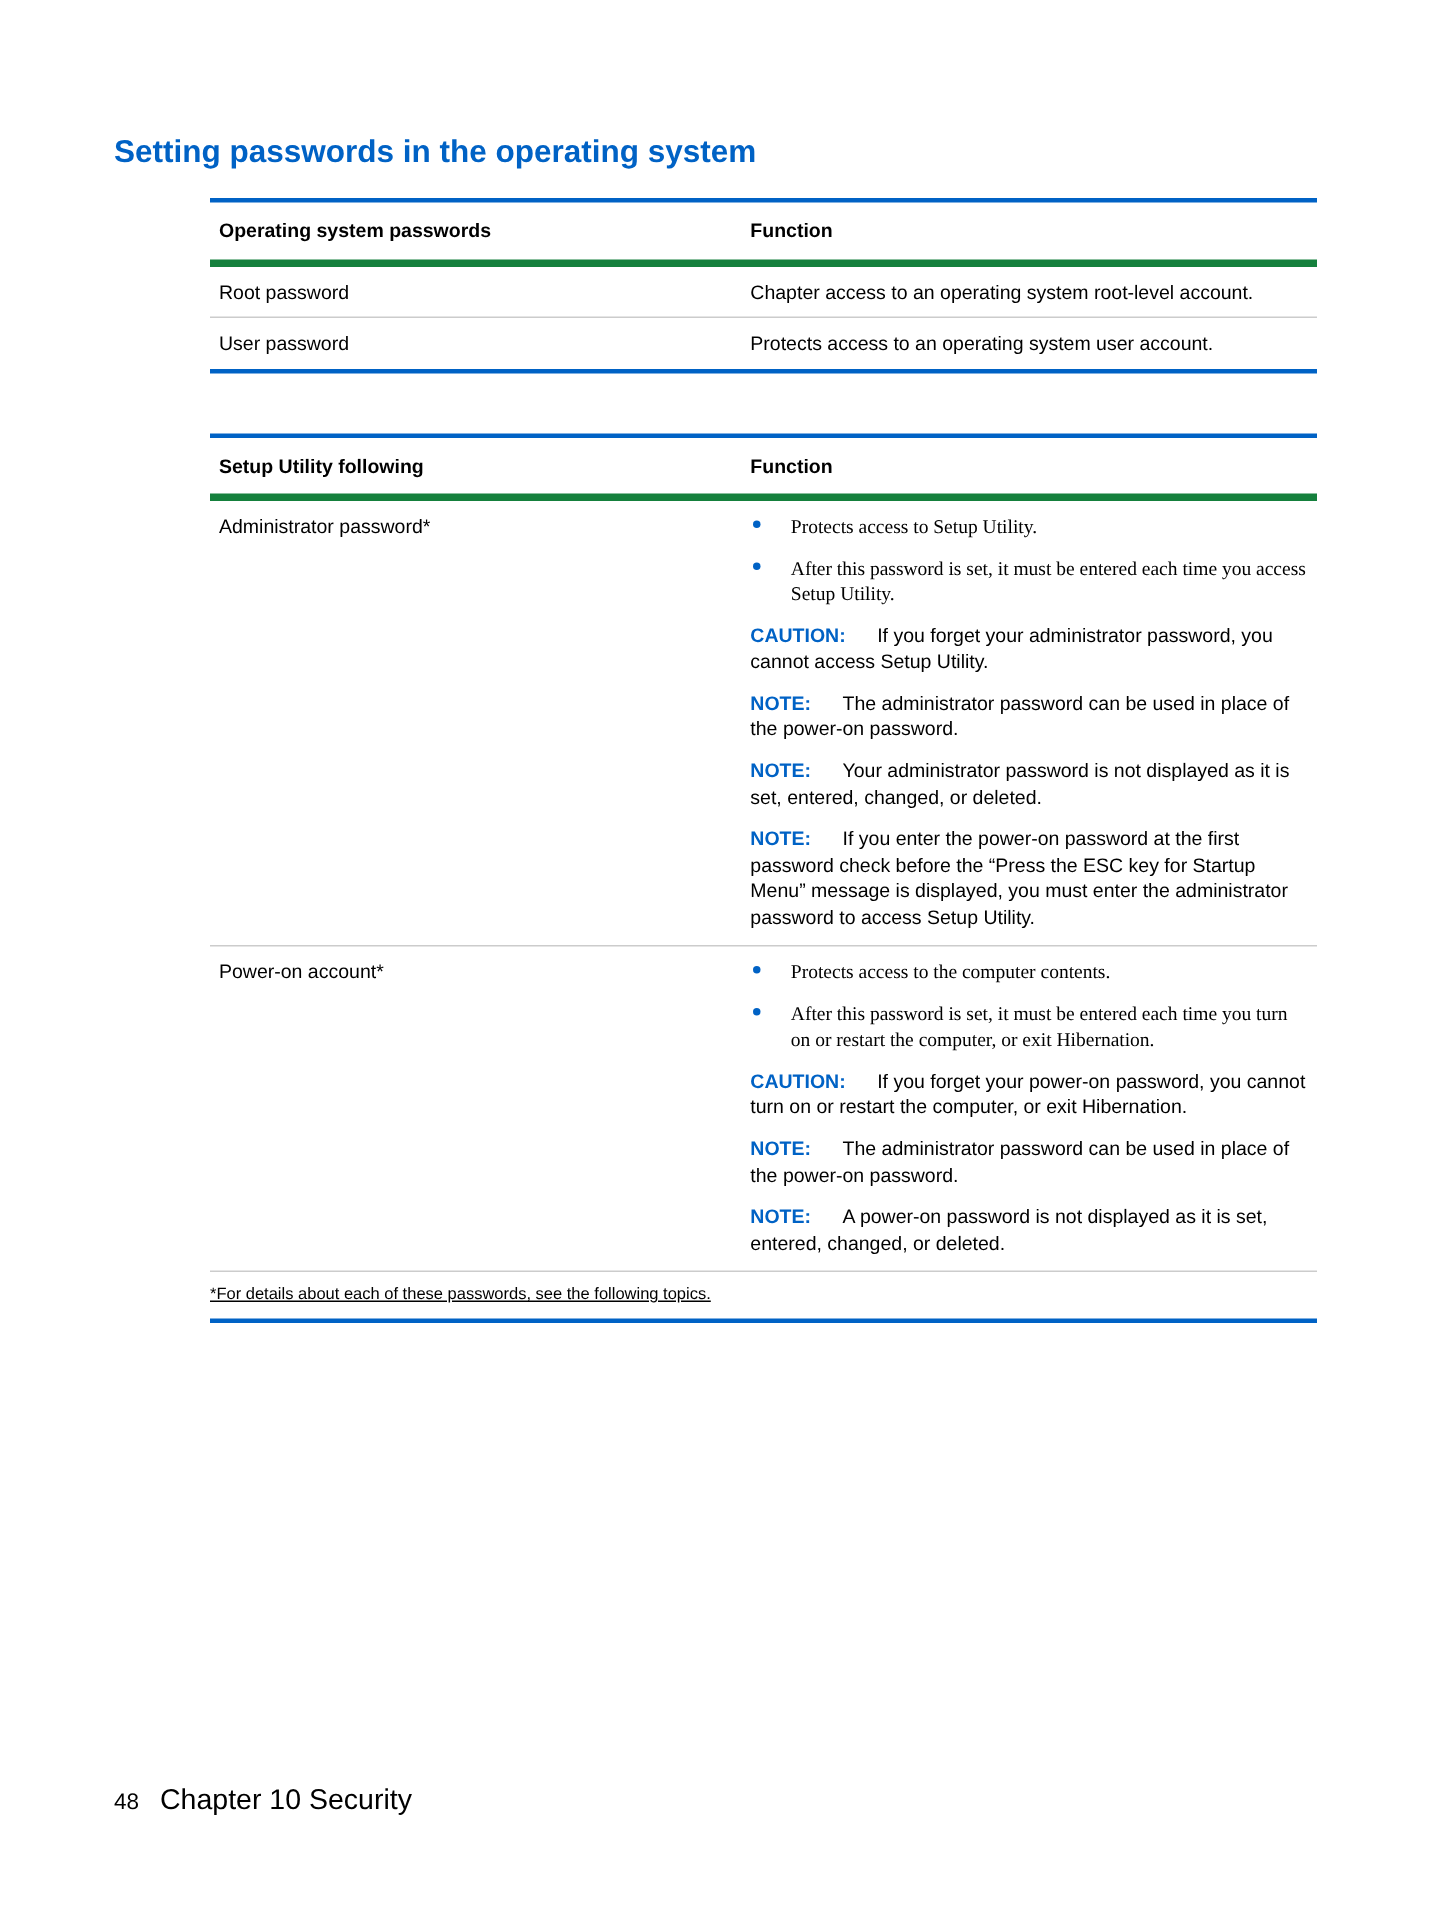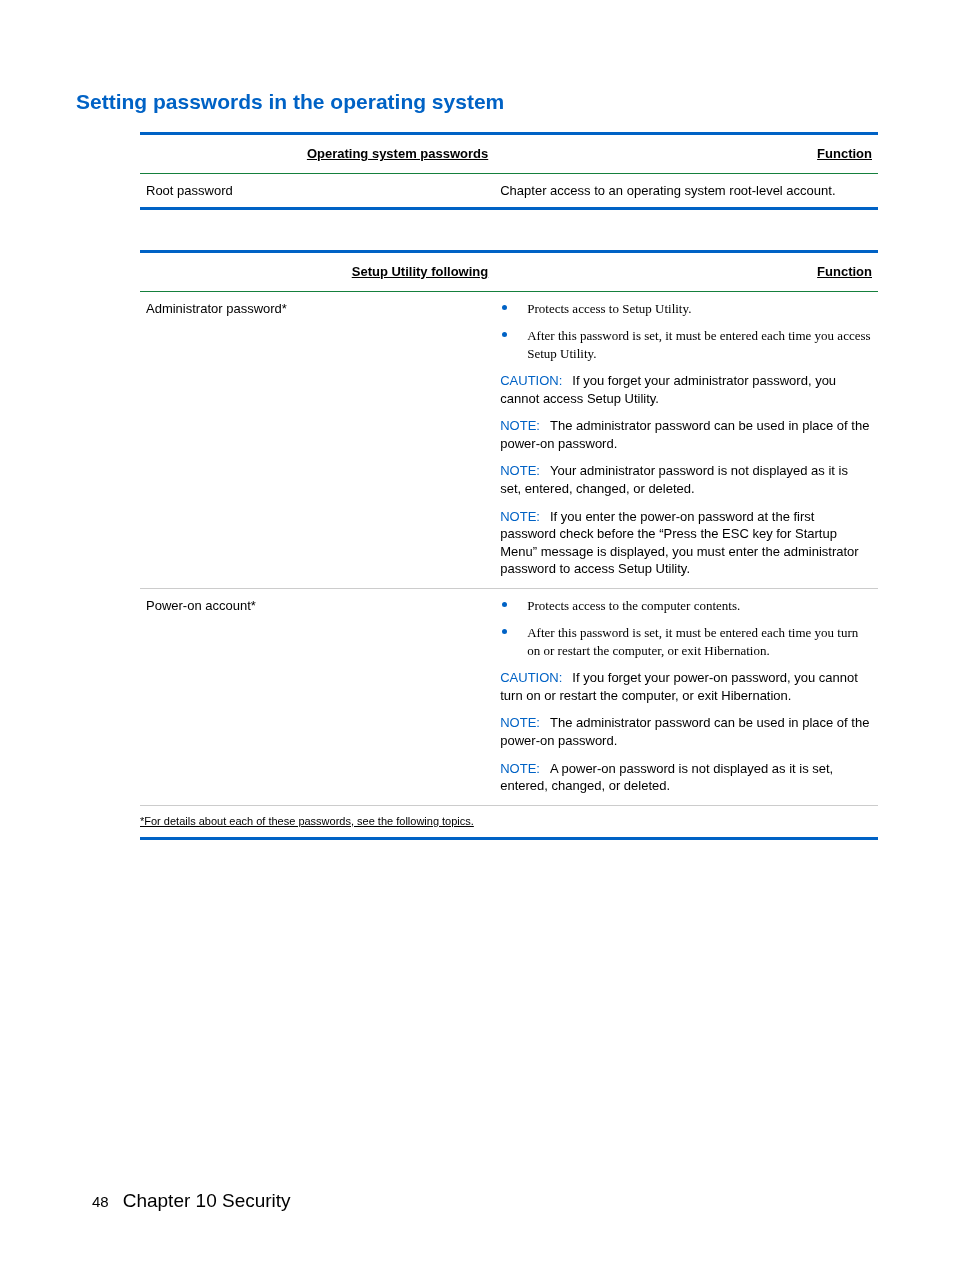--- a/index.html
+++ b/index.html
@@ -1,34 +1,34 @@
 <!DOCTYPE html>
 <html><head>
 <meta charset="utf-8">
 <style>
   * { box-sizing: border-box; margin: 0; padding: 0; }
   html, body { width: 954px; height: 1270px; background: #fff; font-family: Arial, Helvetica, sans-serif; color: #000; }
   .page { position: relative; width: 954px; height: 1270px; padding: 90px 76px 0 76px; }
   h2.section-heading { color: #0062c5; font-size: 21px; font-weight: bold; margin-bottom: 18px; }
   .tbl-wrap { margin-left: 64px; margin-bottom: 40px; }
   .tbl { width: 100%; border-collapse: collapse; font-size: 13px; line-height: 1.35; border-top: 3px solid #0062c5; border-bottom: 3px solid #0062c5; }
-  .tbl th { text-align: right; font-weight: bold; padding: 10px 6px; border-bottom: 1px solid #15803d; vertical-align: top; text-decoration: underline; }
+  .tbl th { text-align: left; font-weight: bold; padding: 10px 6px; border-bottom: 5px solid #15803d; vertical-align: top; }
   .tbl td { padding: 8px 6px; border-bottom: 1px solid #ccc; vertical-align: top; }
   .tbl tr:last-child td { border-bottom: none; }
   .tbl .col-l { width: 48%; }
   .tbl .col-r { width: 52%; }
   ul.func-list { list-style: none; padding-left: 0; margin: 0 0 10px 0; font-family: Liberation Serif, serif; }
   ul.func-list li { display: flex; align-items: flex-start; margin-bottom: 10px; }
   ul.func-list li:last-child { margin-bottom: 0; }
   .bullet { display: inline-block; width: 5px; height: 5px; border-radius: 50%; background: #0062c5; margin: 5px 20px 0 2px; flex-shrink: 0; }
   .note-block { margin-bottom: 10px; }
   .note-block:last-child { margin-bottom: 2px; }
-  .kw { font-weight: normal; color: #0062c5; margin-right: 10px; }
+  .kw { font-weight: bold; color: #0062c5; margin-right: 21px; }
   .footnote-row td { font-size: 11px; padding: 8px 0 8px 0; text-decoration: underline; }
-  .footer { position: absolute; bottom: 58px; left: 92px; right: 76px; font-size: 15px; display: flex; align-items: baseline; gap: 14px; }
+  .footer { position: absolute; bottom: 58px; left: 76px; right: 76px; font-size: 15px; display: flex; align-items: baseline; gap: 14px; }
   .footer .pnum { font-size: 15px; }
   .footer .chap { font-size: 19px; }
 </style>
 </head>
 <body>
 
 <div class="page">
 
   <h2 class="section-heading">Setting passwords in the operating system</h2>
   <div class="tbl-wrap">
@@ -36,20 +36,24 @@
       <thead>
         <tr>
           <th class="col-l">Operating system passwords</th>
           <th class="col-r">Function</th>
         </tr>
       </thead>
       <tbody>
         <tr>
           <td>Root password</td>
           <td>Chapter access to an operating system root-level account.</td>
+        </tr>
+        <tr>
+          <td>User password</td>
+          <td>Protects access to an operating system user account.</td>
         </tr>
       </tbody>
     </table>
   </div>
 
   <div class="tbl-wrap">
     <table class="tbl">
       <thead>
         <tr>
           <th class="col-l">Setup Utility following</th>

